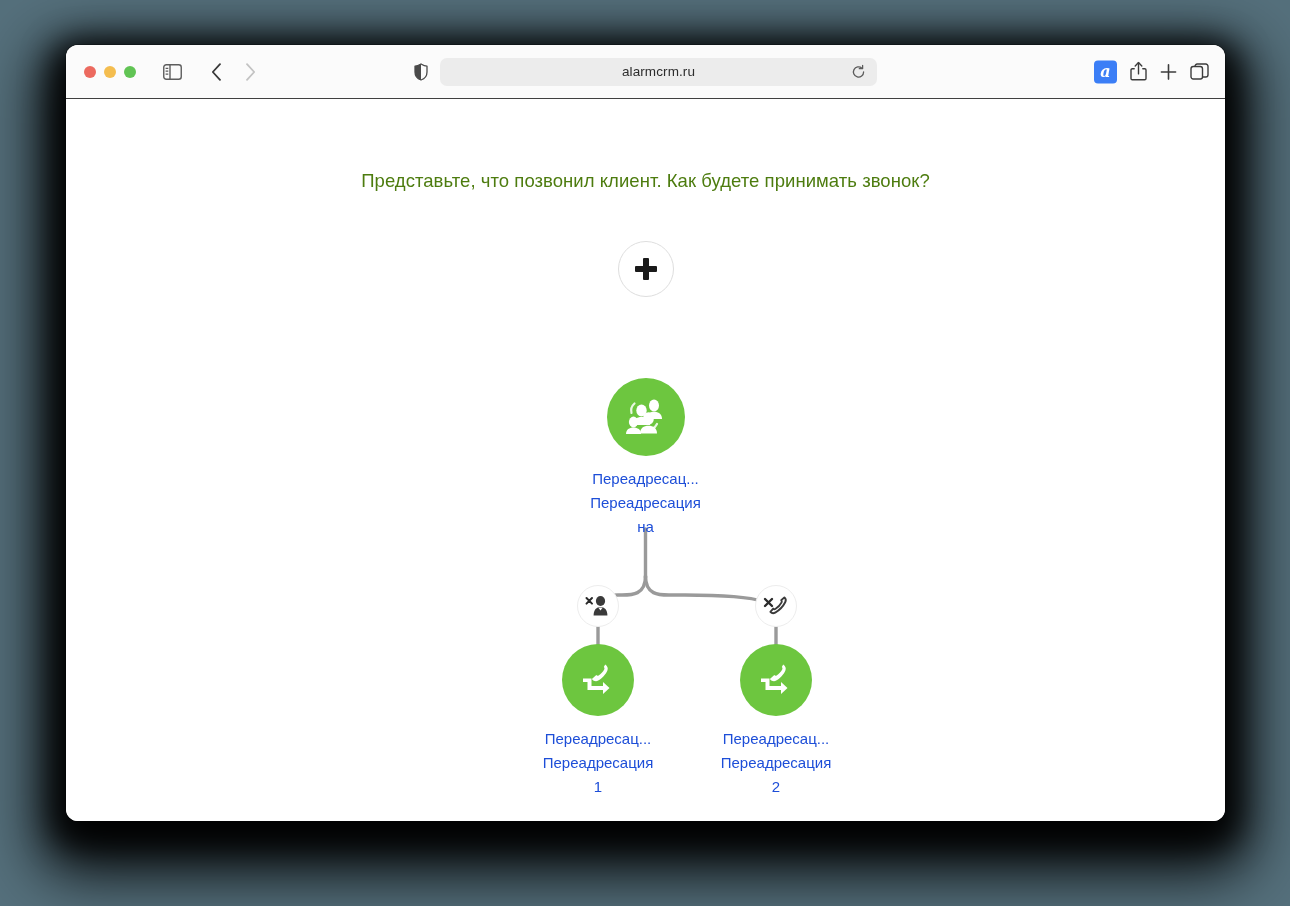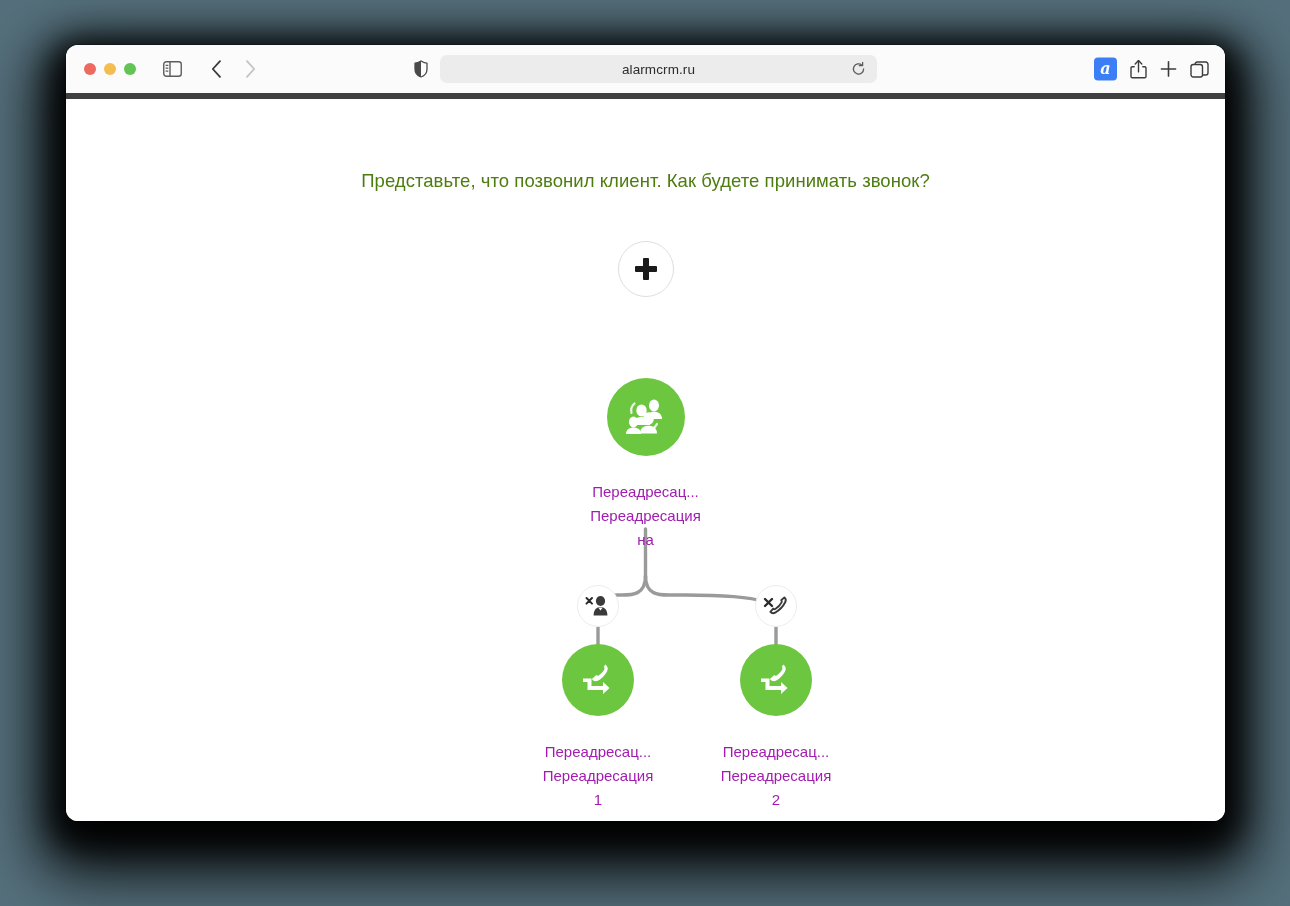--- a/index.html
+++ b/index.html
@@ -36,21 +36,21 @@
       0 10px 30px 14px rgba(0,0,0,0.85),
       0 0 0 1px rgba(0,0,0,0.25);
     overflow: hidden;
   }
 
   
   .toolbar {
     position: relative;
     height: 54px;
     background: #fbfbfb;
-    border-bottom: 6px solid #404040;
+    border-bottom: 1px solid #404040;
     display: flex;
     align-items: center;
   }
 
   .traffic {
     display: flex;
     align-items: center;
     gap: 8px;
     margin-left: 18px;
   }
@@ -210,24 +210,24 @@
     background: #6dc63f;
     display: flex;
     align-items: center;
     justify-content: center;
     margin: 0 auto;
   }
   .node-circle.root { width: 78px; height: 78px; }
   .node-circle.child { width: 72px; height: 72px; }
 
   .node-label {
-    margin-top: 24px;
+    margin-top: 11px;
     font-size: 15px;
     line-height: 24px;
-    color: #a21caf;
+    color: #1d4ed8;
     white-space: pre-line;
   }
 
   .node.root {
     left: 50%;
     transform: translateX(-50%);
     top: 279px;
     width: 200px;
   }
   .node.child-left {

